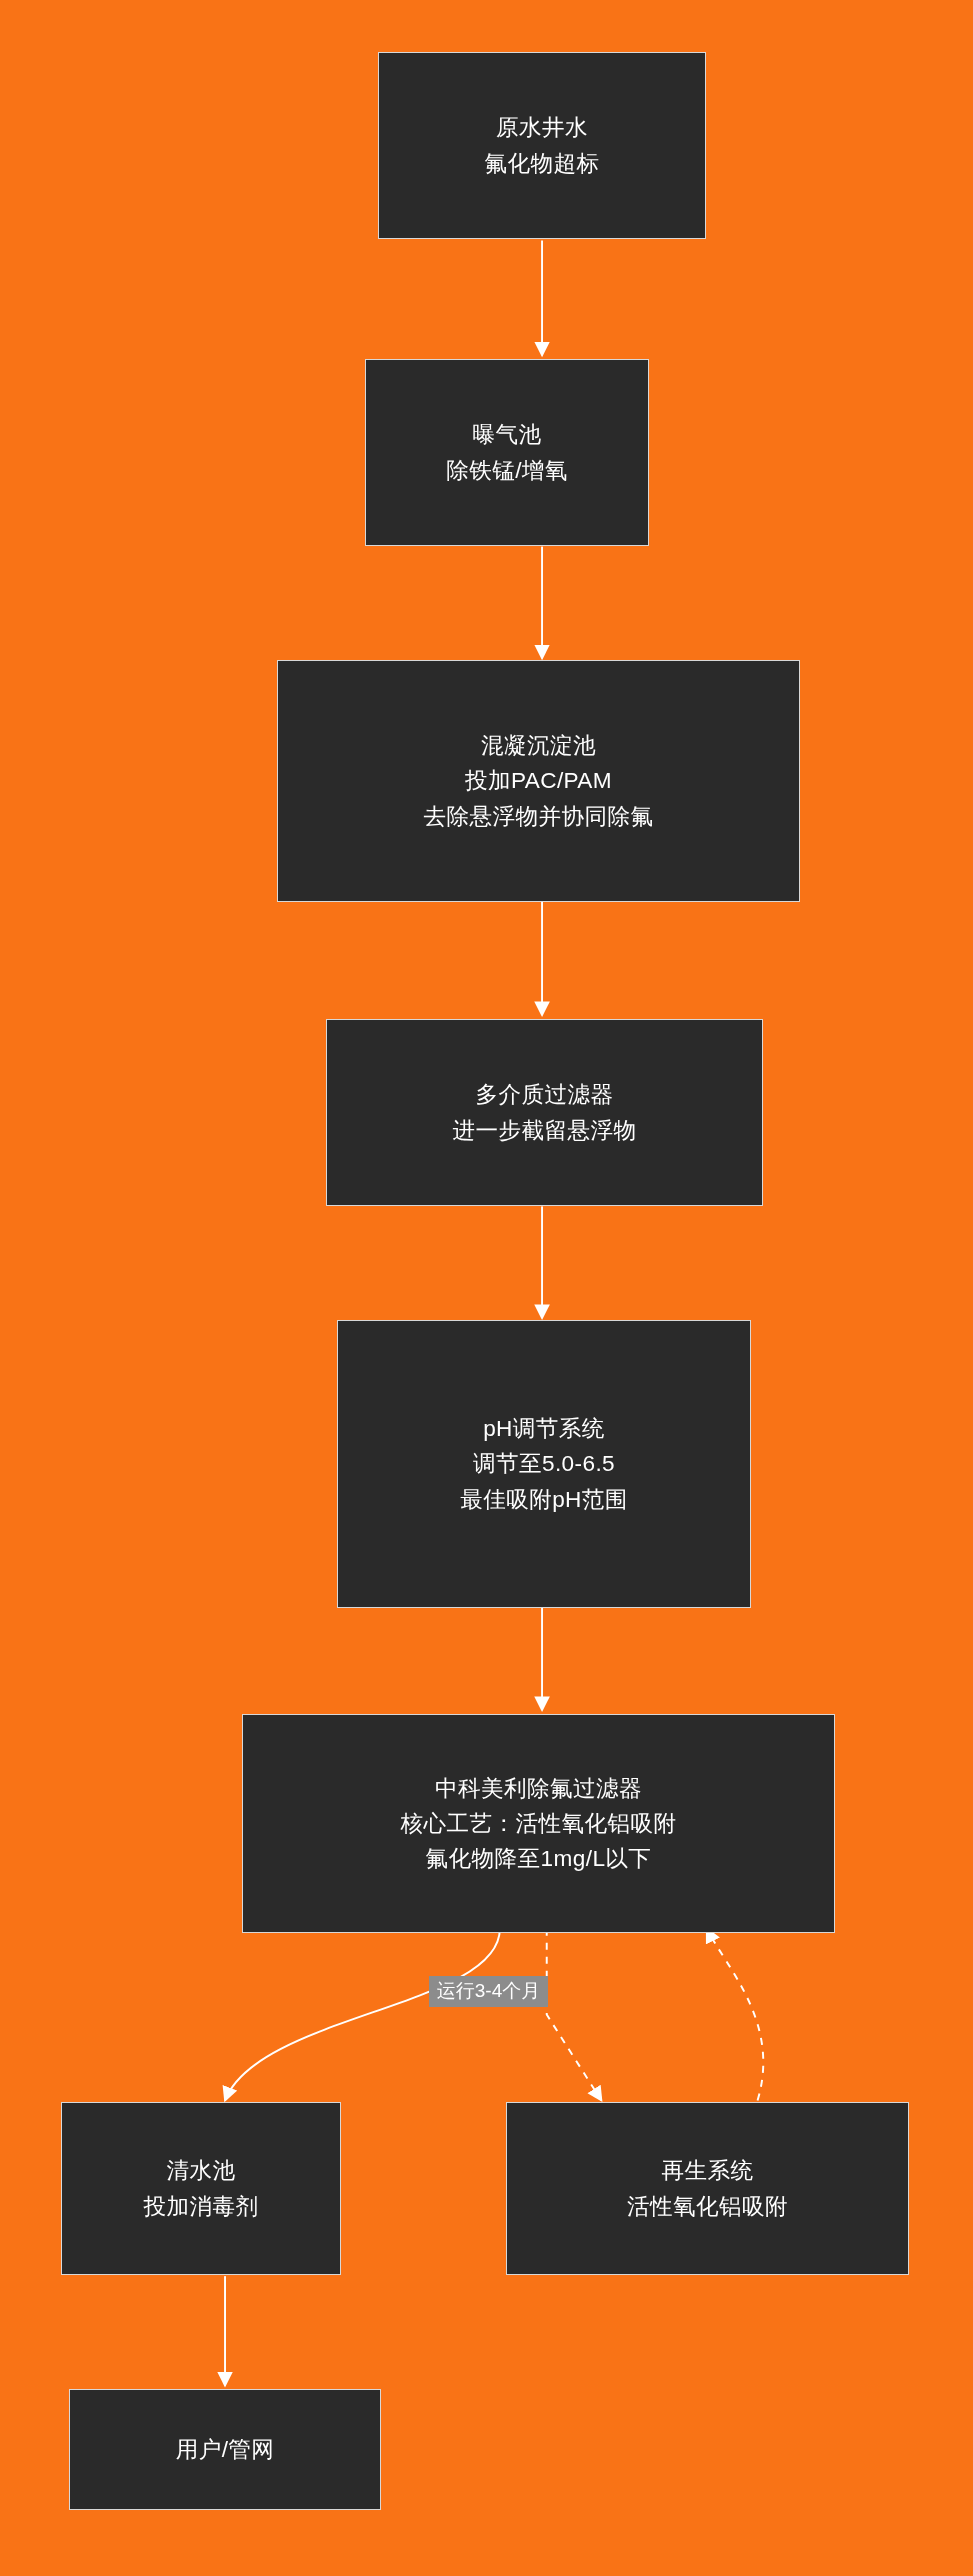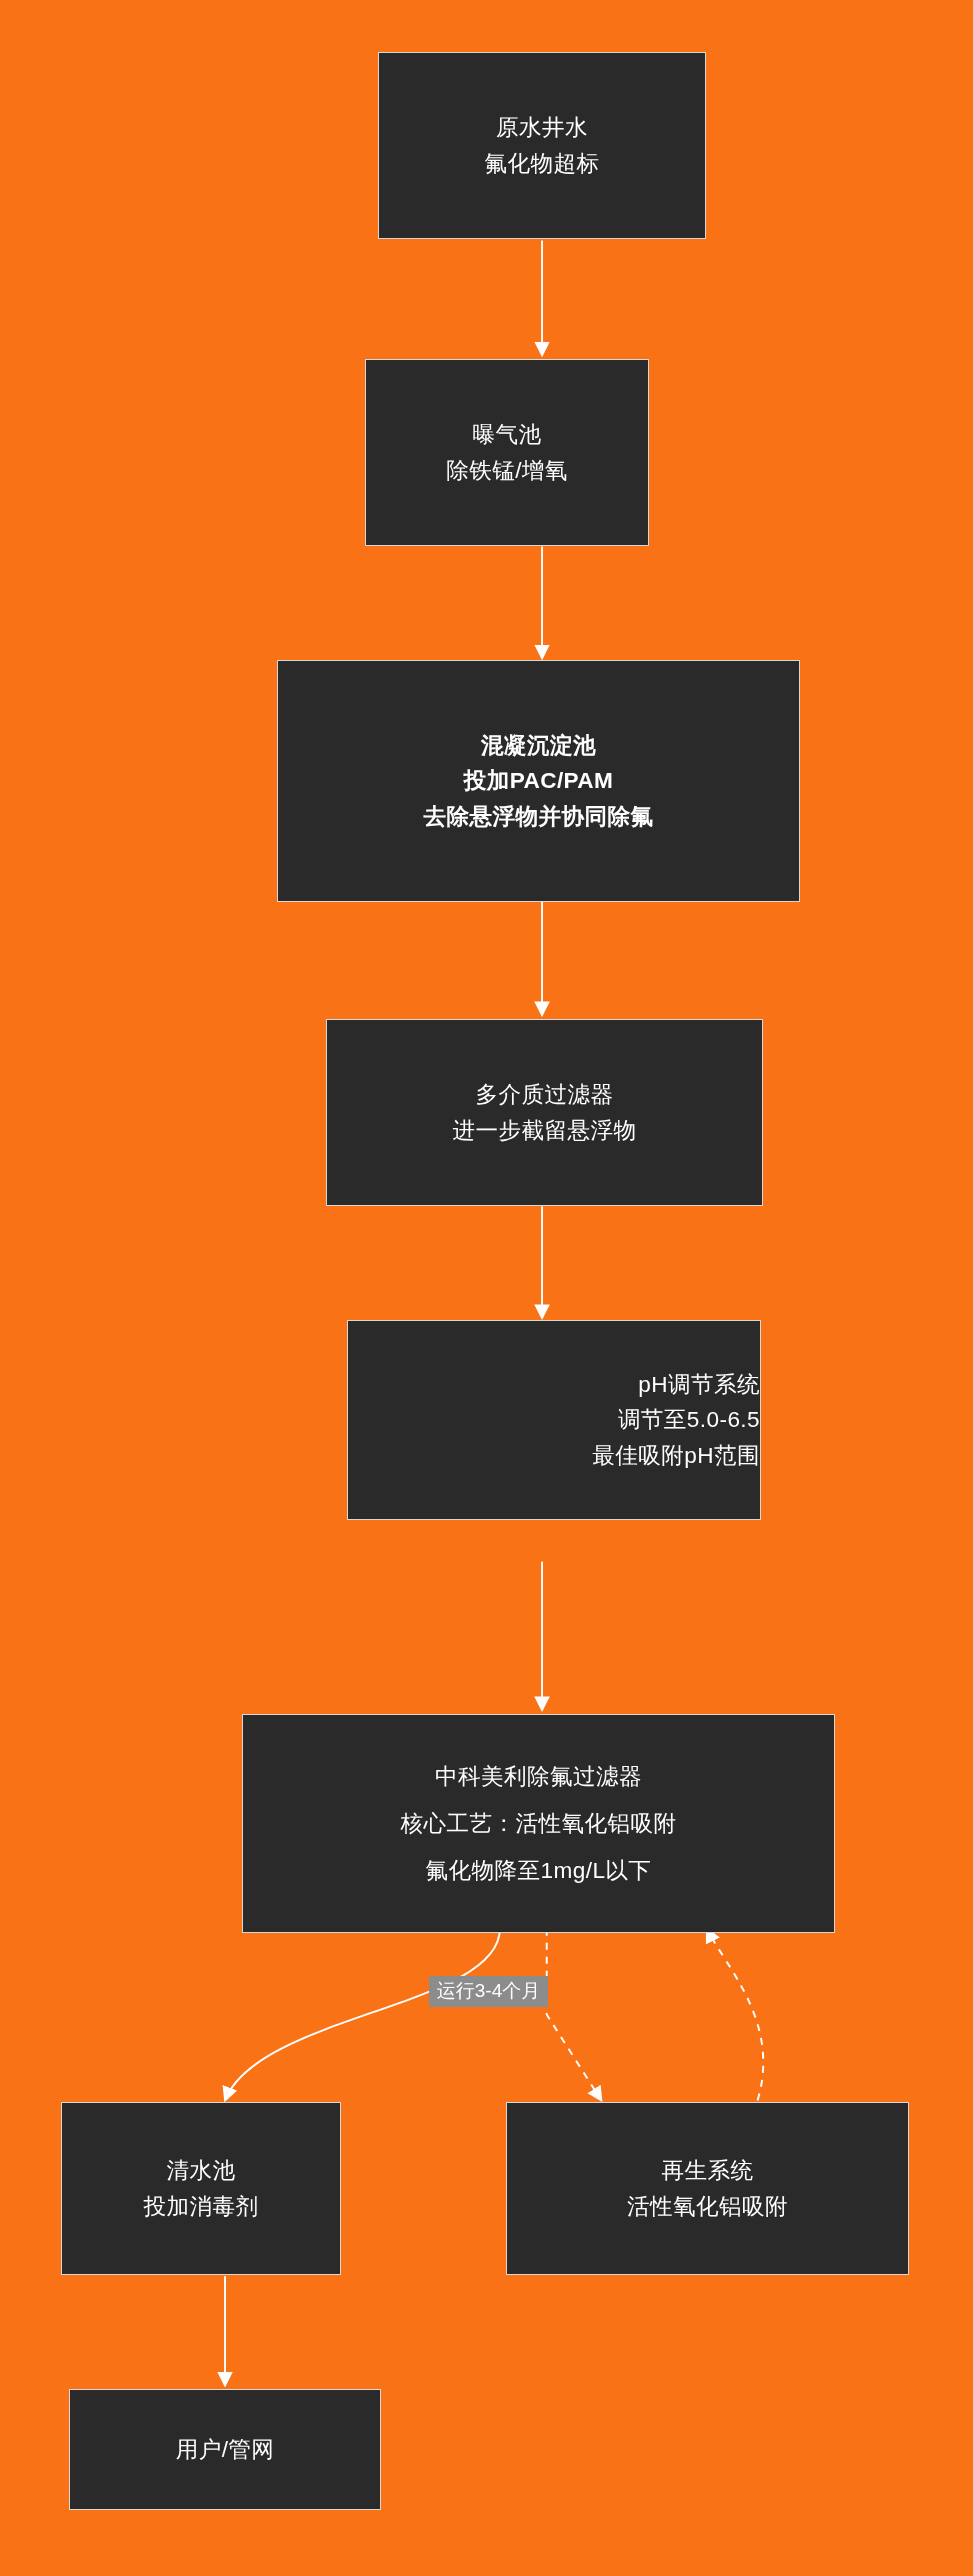--- a/index.html
+++ b/index.html
@@ -93,38 +93,38 @@
   <div class="node" style="left:378px; top:52px; width:328px; height:187px;">
     <span class="line">原水井水</span>
     <span class="line">氟化物超标</span>
   </div>
 
   <div class="node" style="left:365px; top:359px; width:284px; height:187px;">
     <span class="line">曝气池</span>
     <span class="line">除铁锰/增氧</span>
   </div>
 
-  <div class="node" style="left:277px; top:660px; width:523px; height:242px;font-weight:bold;">
+  <div class="node" style="left:277px; top:660px; width:523px; height:242px;">
     <span class="line">混凝沉淀池</span>
     <span class="line">投加PAC/PAM</span>
     <span class="line">去除悬浮物并协同除氟</span>
   </div>
 
   <div class="node" style="left:326px; top:1019px; width:437px; height:187px;">
     <span class="line">多介质过滤器</span>
     <span class="line">进一步截留悬浮物</span>
   </div>
 
-  <div class="node" style="left:347px; top:1320px; width:414px; height:200px;align-items:flex-end;">
+  <div class="node" style="left:337px; top:1320px; width:414px; height:288px;">
     <span class="line">pH调节系统</span>
     <span class="line">调节至5.0-6.5</span>
     <span class="line">最佳吸附pH范围</span>
   </div>
 
-  <div class="node" style="left:242px; top:1714px; width:593px; height:219px;gap:12px;">
+  <div class="node" style="left:242px; top:1714px; width:593px; height:219px;">
     <span class="line">中科美利除氟过滤器</span>
     <span class="line">核心工艺：活性氧化铝吸附</span>
     <span class="line">氟化物降至1mg/L以下</span>
   </div>
 
   <div class="edge-label" style="left:429px; top:1976px;">运行3-4个月</div>
 
   <div class="node" style="left:61px; top:2102px; width:280px; height:173px;">
     <span class="line">清水池</span>
     <span class="line">投加消毒剂</span>

